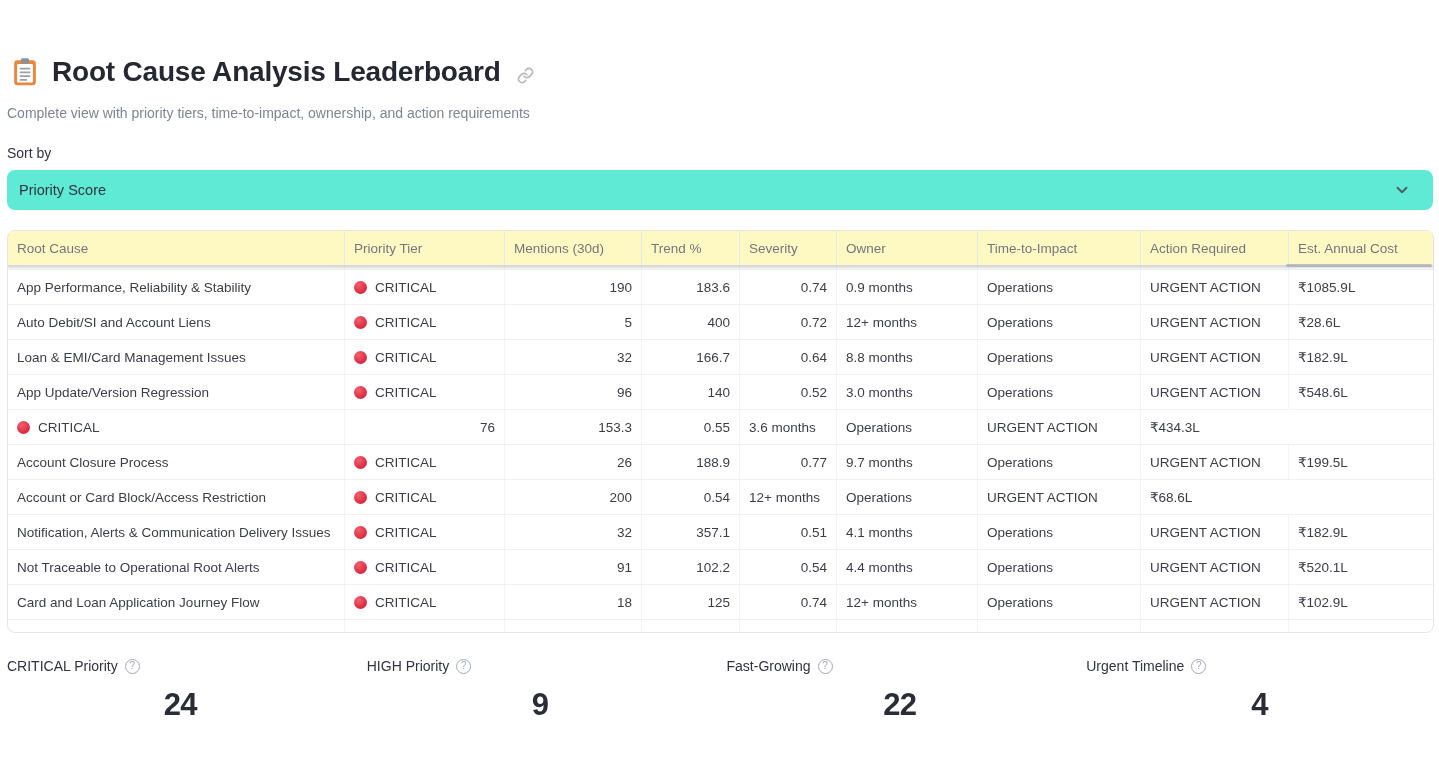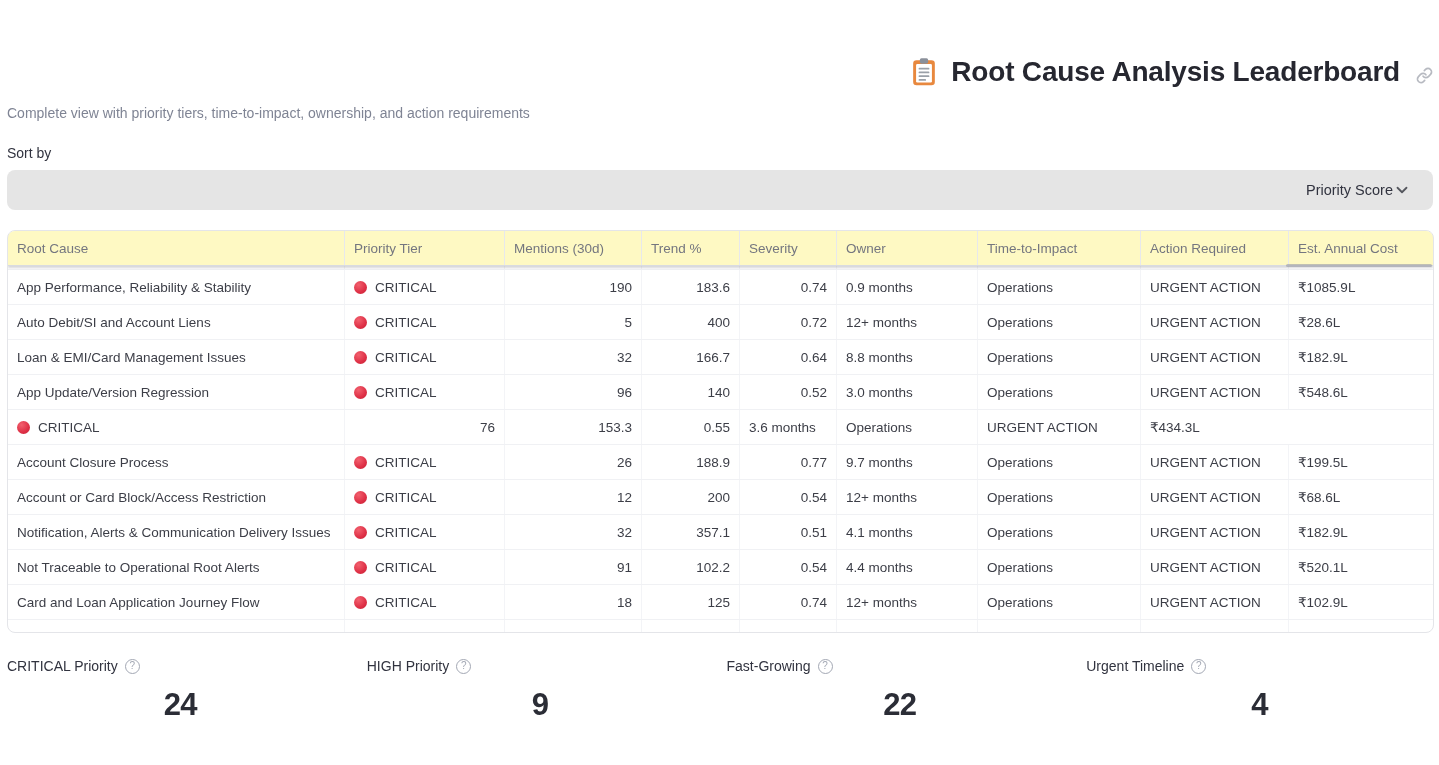--- a/index.html
+++ b/index.html
@@ -1,30 +1,30 @@
 <!DOCTYPE html>
 <html style="--dot: #dd2e44;"><head>
 <meta charset="utf-8">
 <style>
   * { margin:0; padding:0; box-sizing:border-box; }
   html,body { width:1439px; height:765px; background:#ffffff; overflow:hidden;
     font-family:"Liberation Sans","DejaVu Sans",sans-serif; color:#31333f; }
   .page { padding:56px 6px 0 7px; width:1439px; }
 
   
-  .title-row { display:flex; align-items:center; gap:12px; padding-left:3px;justify-content:flex-end; }
+  .title-row { display:flex; align-items:center; gap:12px; padding-left:3px; }
   .title-emoji { width:30px; height:30px; flex:0 0 auto; }
   h1.page-title { font-size:28px; font-weight:700; color:#262730; letter-spacing:-0.2px; }
   .link-icon { width:17px; height:17px; margin-left:4px; margin-top:6px; opacity:.8; }
   .subtitle { margin-top:17px; font-size:14px; color:#7f8494; }
 
   
   .sort-label { margin-top:24px; font-size:14px; color:#31333f; }
-  .selectbox { margin-top:9px; height:40px; width:1426px; background:#e5e5e5; border-radius:8px;
-    display:flex; align-items:center; justify-content:flex-end; padding:0 22px 0 12px; cursor:pointer; }
+  .selectbox { margin-top:9px; height:40px; width:1426px; background:#5eead4; border-radius:8px;
+    display:flex; align-items:center; justify-content:space-between; padding:0 22px 0 12px; cursor:pointer; }
   .selectbox .value { font-size:14.5px; color:#31333f; }
   .chevron-down { width:18px; height:18px; }
 
   
   .dftable { margin-top:20px; width:1427px; border:1px solid #e4e5e9; border-radius:8px;
     overflow:hidden; position:relative; background:#fff; }
   .grid-row { display:grid; grid-template-columns:337px 160px 137px 98px 97px 141px 163px 148px 1fr; }
   .thead { background:#fef9c3; border-bottom:1px solid #d9dbe0; position:relative;
     box-shadow:0 2px 2px rgba(112,115,124,0.28); z-index:2; }
   .th { height:34px; display:flex; align-items:center; padding:0 9px; font-size:13.5px;
@@ -209,21 +209,20 @@
             <div class="td">URGENT ACTION</div>
             <div class="td">₹199.5L</div>
           </div>
 
           <div class="tr grid-row">
             <div class="td">Account or Card Block/Access Restriction</div>
             <div class="td">
               <span class="tier-dot"></span>
               <span>CRITICAL</span>
             </div>
-            <div class="td num">12</div>
             <div class="td num">200</div>
             <div class="td num">0.54</div>
             <div class="td">12+ months</div>
             <div class="td">Operations</div>
             <div class="td">URGENT ACTION</div>
             <div class="td">₹68.6L</div>
           </div>
 
           <div class="tr grid-row">
             <div class="td">Notification, Alerts &amp; Communication Delivery Issues</div>

